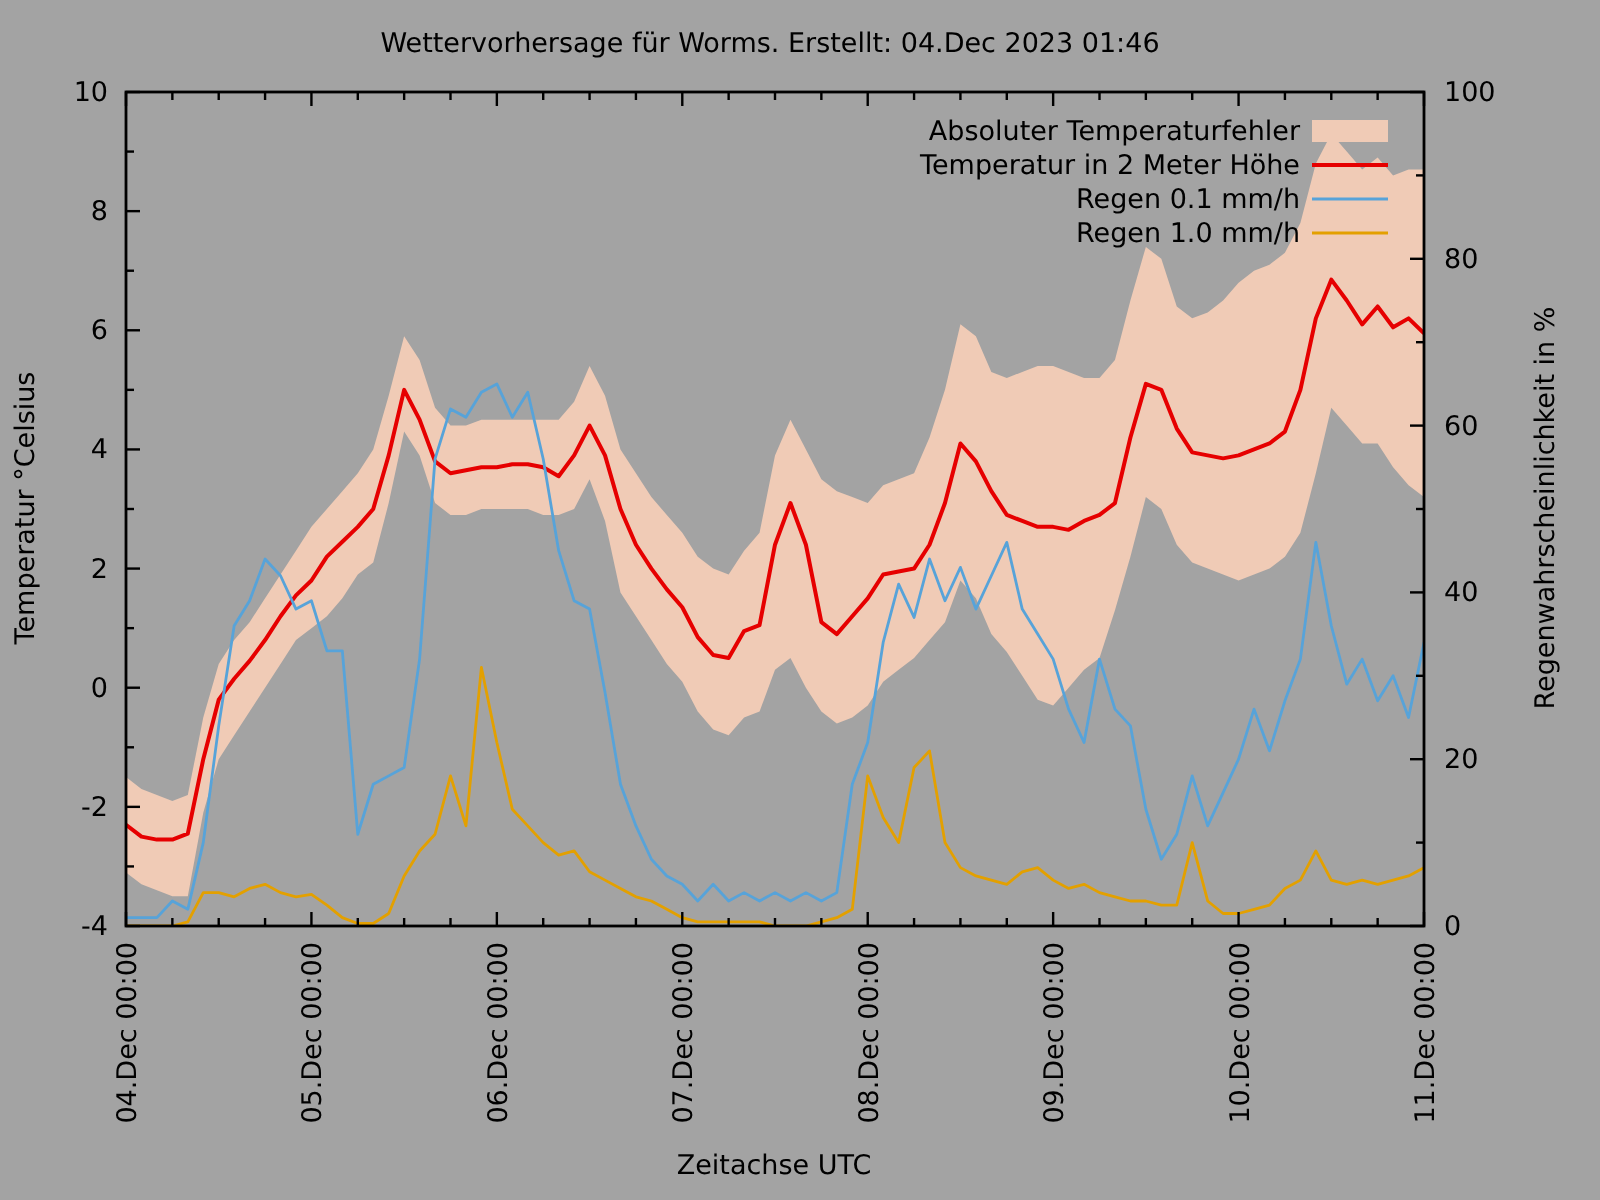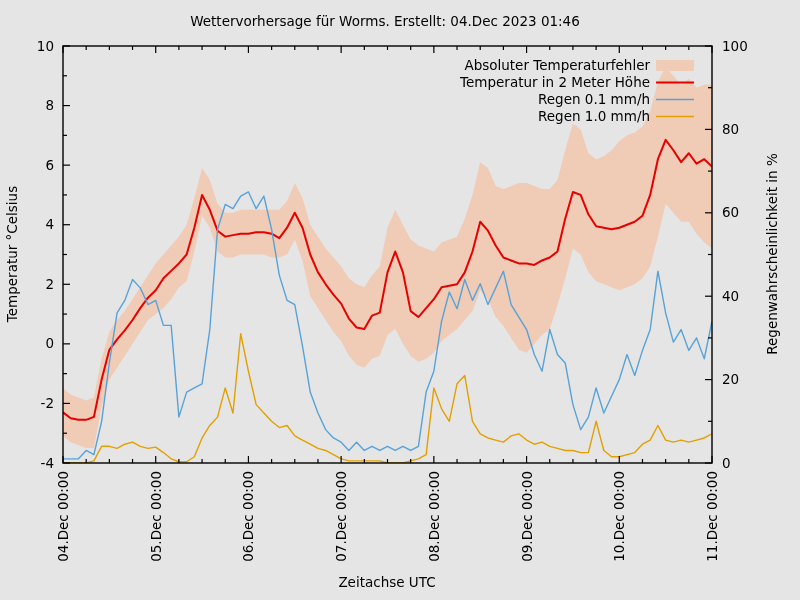--- a/index.html
+++ b/index.html
@@ -1,16 +1,16 @@
 <!DOCTYPE html>
 <html><head>
 <meta charset="utf-8">
 <style>
   html,body{margin:0;padding:0;background:#ffffff;}
-  #stage{position:relative;width:800px;height:600px;background:#e5e5e5;overflow:hidden;}
+  #stage{position:relative;width:800px;height:600px;background:#a3a3a3;overflow:hidden;}
   svg text{font-family:"DejaVu Sans","Liberation Sans",sans-serif;font-size:13.5px;fill:#000000;}
   svg .title-text{font-size:13.5px;}
 </style>
 </head>
 <body>
 
 <div id="stage">
   <svg id="chart" width="800" height="600" viewBox="0 0 800 600">
     <text class="title-text" x="385" y="26" text-anchor="middle">Wettervorhersage für Worms. Erstellt: 04.Dec 2023 01:46</text>
     <text x="387" y="587" text-anchor="middle">Zeitachse UTC</text>

